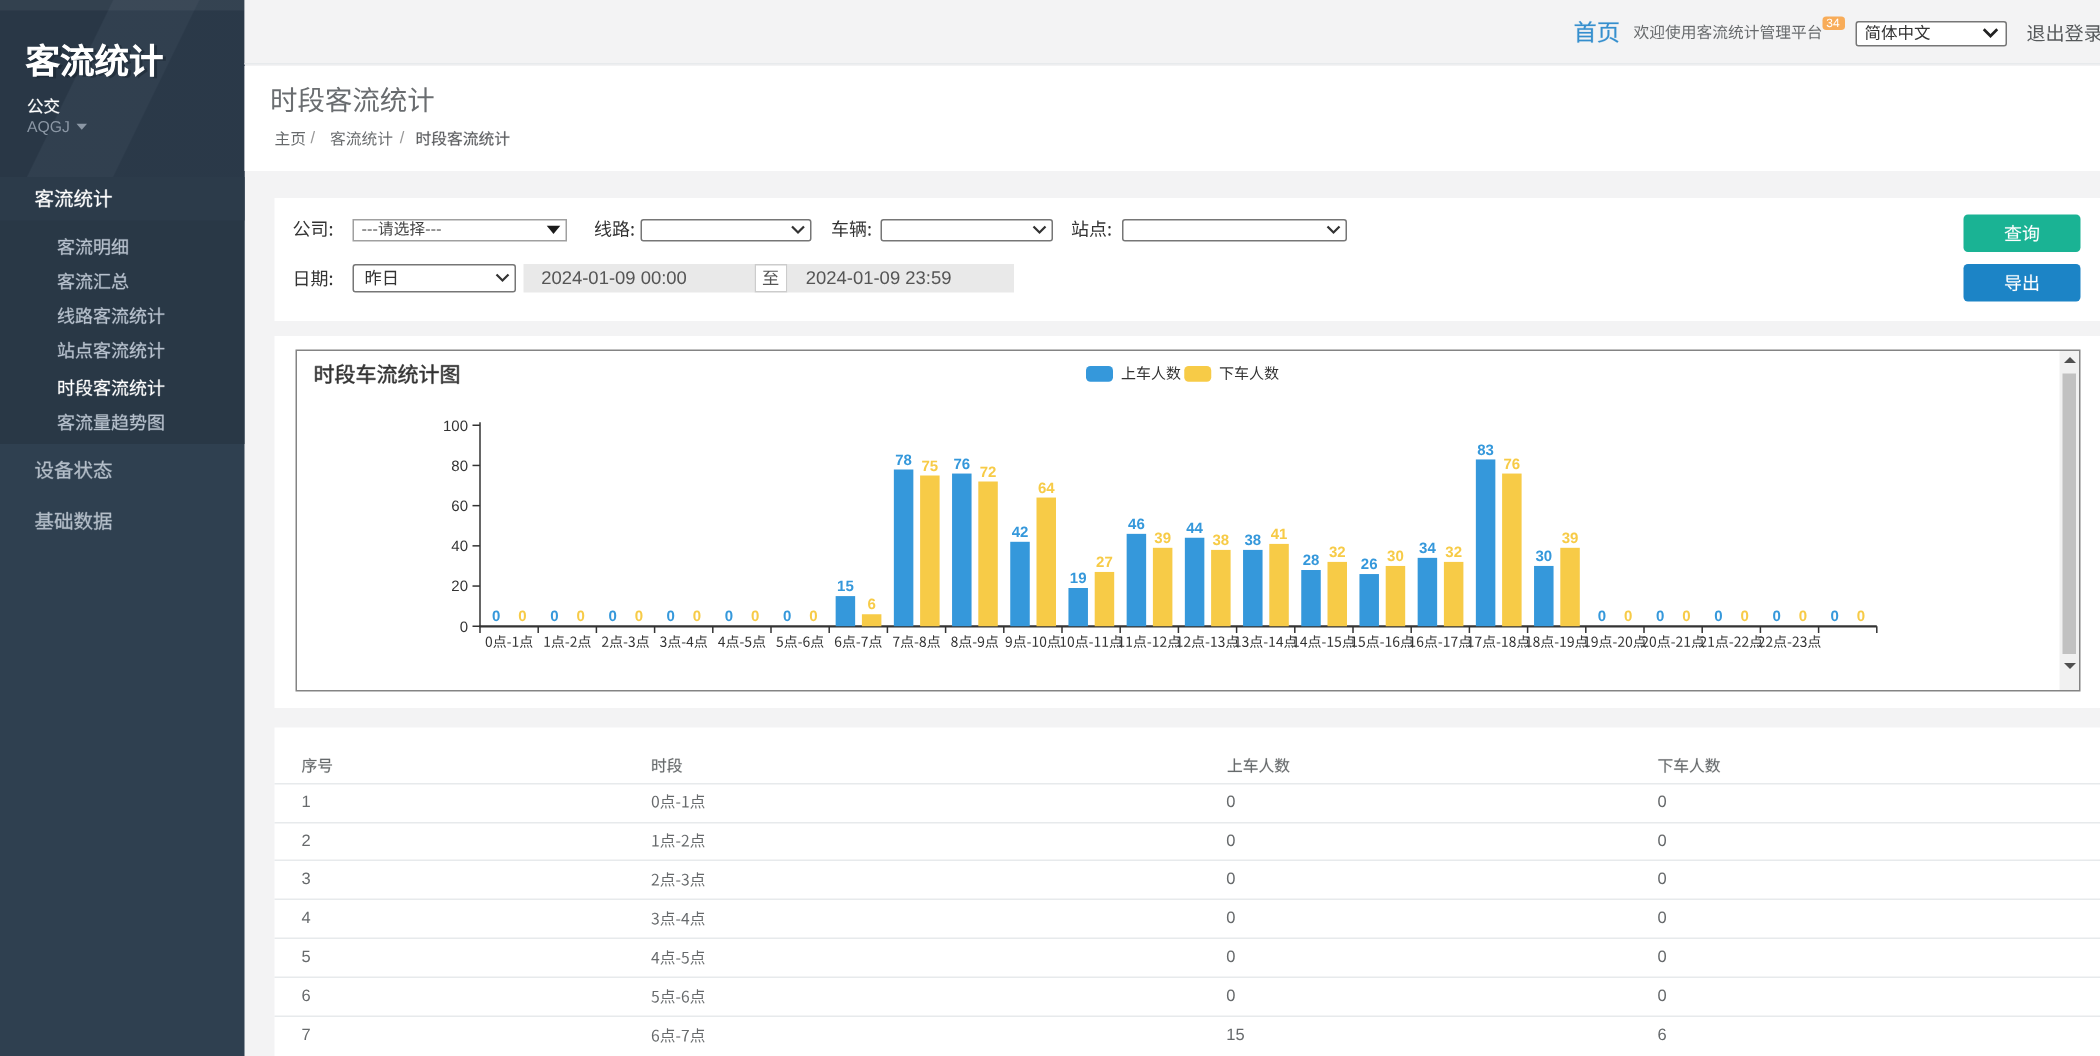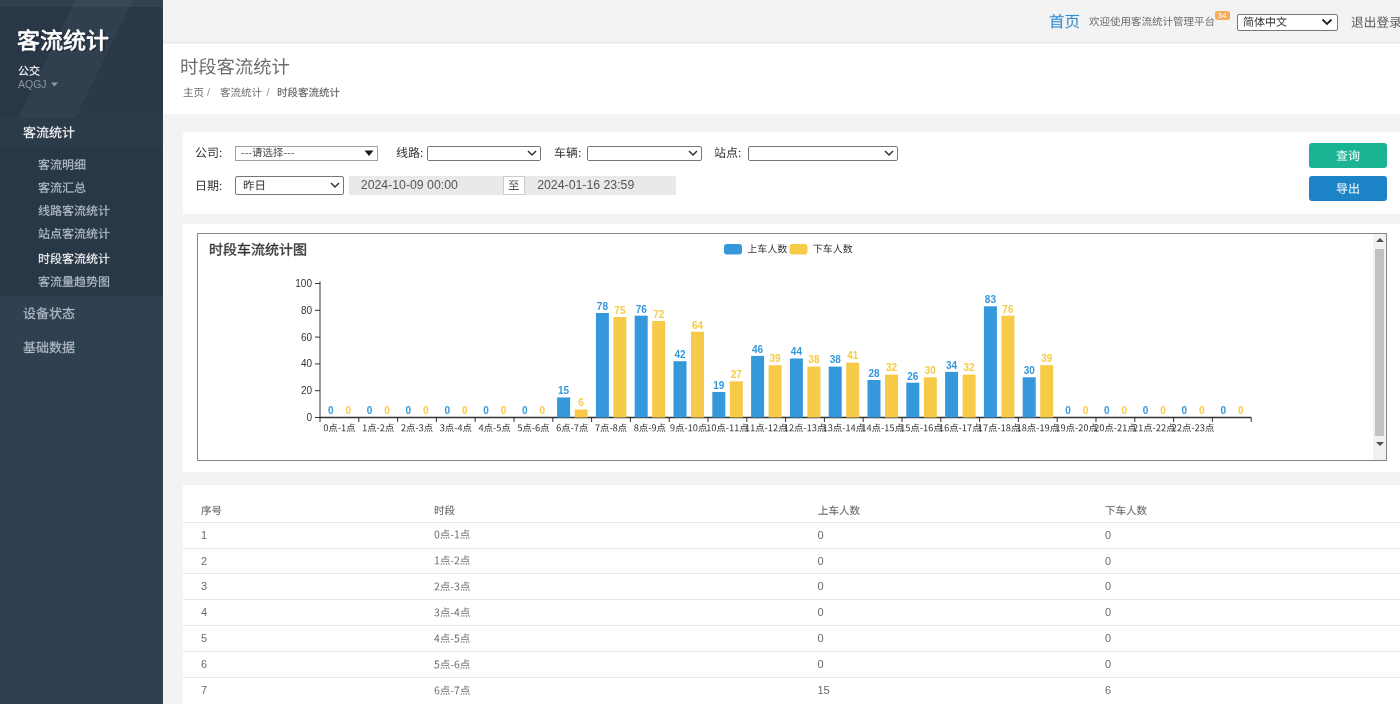--- a/index.html
+++ b/index.html
@@ -39,23 +39,23 @@
       <path d="M1 1 L5 5 L9 1" stroke="#333" stroke-width="1.5" fill="none"></path>
     </svg>
 <div class="abs" style="left:747.8px;top:145.5px;width:150.0px;height:15.5px;background:#fff;border:1px solid #767676;border-radius:2px"></div>
 <svg class="abs" style="left:883.8px;top:150.2px" width="10" height="7">
       <path d="M1 1 L5 5 L9 1" stroke="#333" stroke-width="1.5" fill="none"></path>
     </svg>
 <div class="abs" style="left:234.6px;top:175.7px;width:109.0px;height:19.5px;background:#fff;border:1px solid #767676;border-radius:2px"></div>
 <svg class="abs" style="left:329.6px;top:182.4px" width="10" height="7">
       <path d="M1 1 L5 5 L9 1" stroke="#333" stroke-width="1.5" fill="none"></path>
     </svg>
-<div class="abs" style="left:348.8px;top:175.7px;width:154px;height:19.5px;background:#e9e9e9;font-size:12.3px;color:#555;line-height:19.5px;padding-left:12px">2024-10-09 00:00</div>
+<div class="abs" style="left:348.8px;top:175.7px;width:154px;height:19.5px;background:#e9e9e9;font-size:12.3px;color:#555;line-height:19.5px;padding-left:12px">2024-01-09 00:00</div>
 <div class="abs" style="left:502.8px;top:175.7px;width:22.4px;height:19.5px;background:#fff;border:1px solid #ccc"></div>
-<div class="abs" style="left:525.2px;top:175.7px;width:150.7px;height:19.5px;background:#e9e9e9;font-size:12.3px;color:#555;line-height:19.5px;padding-left:12px">2024-01-16 23:59</div>
+<div class="abs" style="left:525.2px;top:175.7px;width:150.7px;height:19.5px;background:#e9e9e9;font-size:12.3px;color:#555;line-height:19.5px;padding-left:12px">2024-01-09 23:59</div>
 <div class="abs" style="left:1309px;top:142.5px;width:78px;height:25px;background:#1ab394;border-radius:3px"></div>
 <div class="abs" style="left:1309px;top:176px;width:78px;height:25px;background:#1c84c6;border-radius:3px"></div>
 <div class="abs" style="left:183px;top:224px;width:1217px;height:248px;background:#fff"></div>
 <div class="abs" style="left:197.4px;top:232.5px;width:1189.5px;height:228.8px;background:#fff;border:1px solid #848484"></div>
 <div class="abs" style="left:1372.8px;top:233.5px;width:13.5px;height:226.8px;background:#f1f1f1"></div>
 <div class="abs" style="left:1374.8px;top:249px;width:9.5px;height:187px;background:#c1c1c1"></div>
 <svg class="abs" style="left:1374.5px;top:237px" width="10" height="6">
       <path d="M1 5 L9 5 L5 1 Z" fill="#505050"></path>
     </svg>
 <svg class="abs" style="left:1374.5px;top:441px" width="10" height="6">

